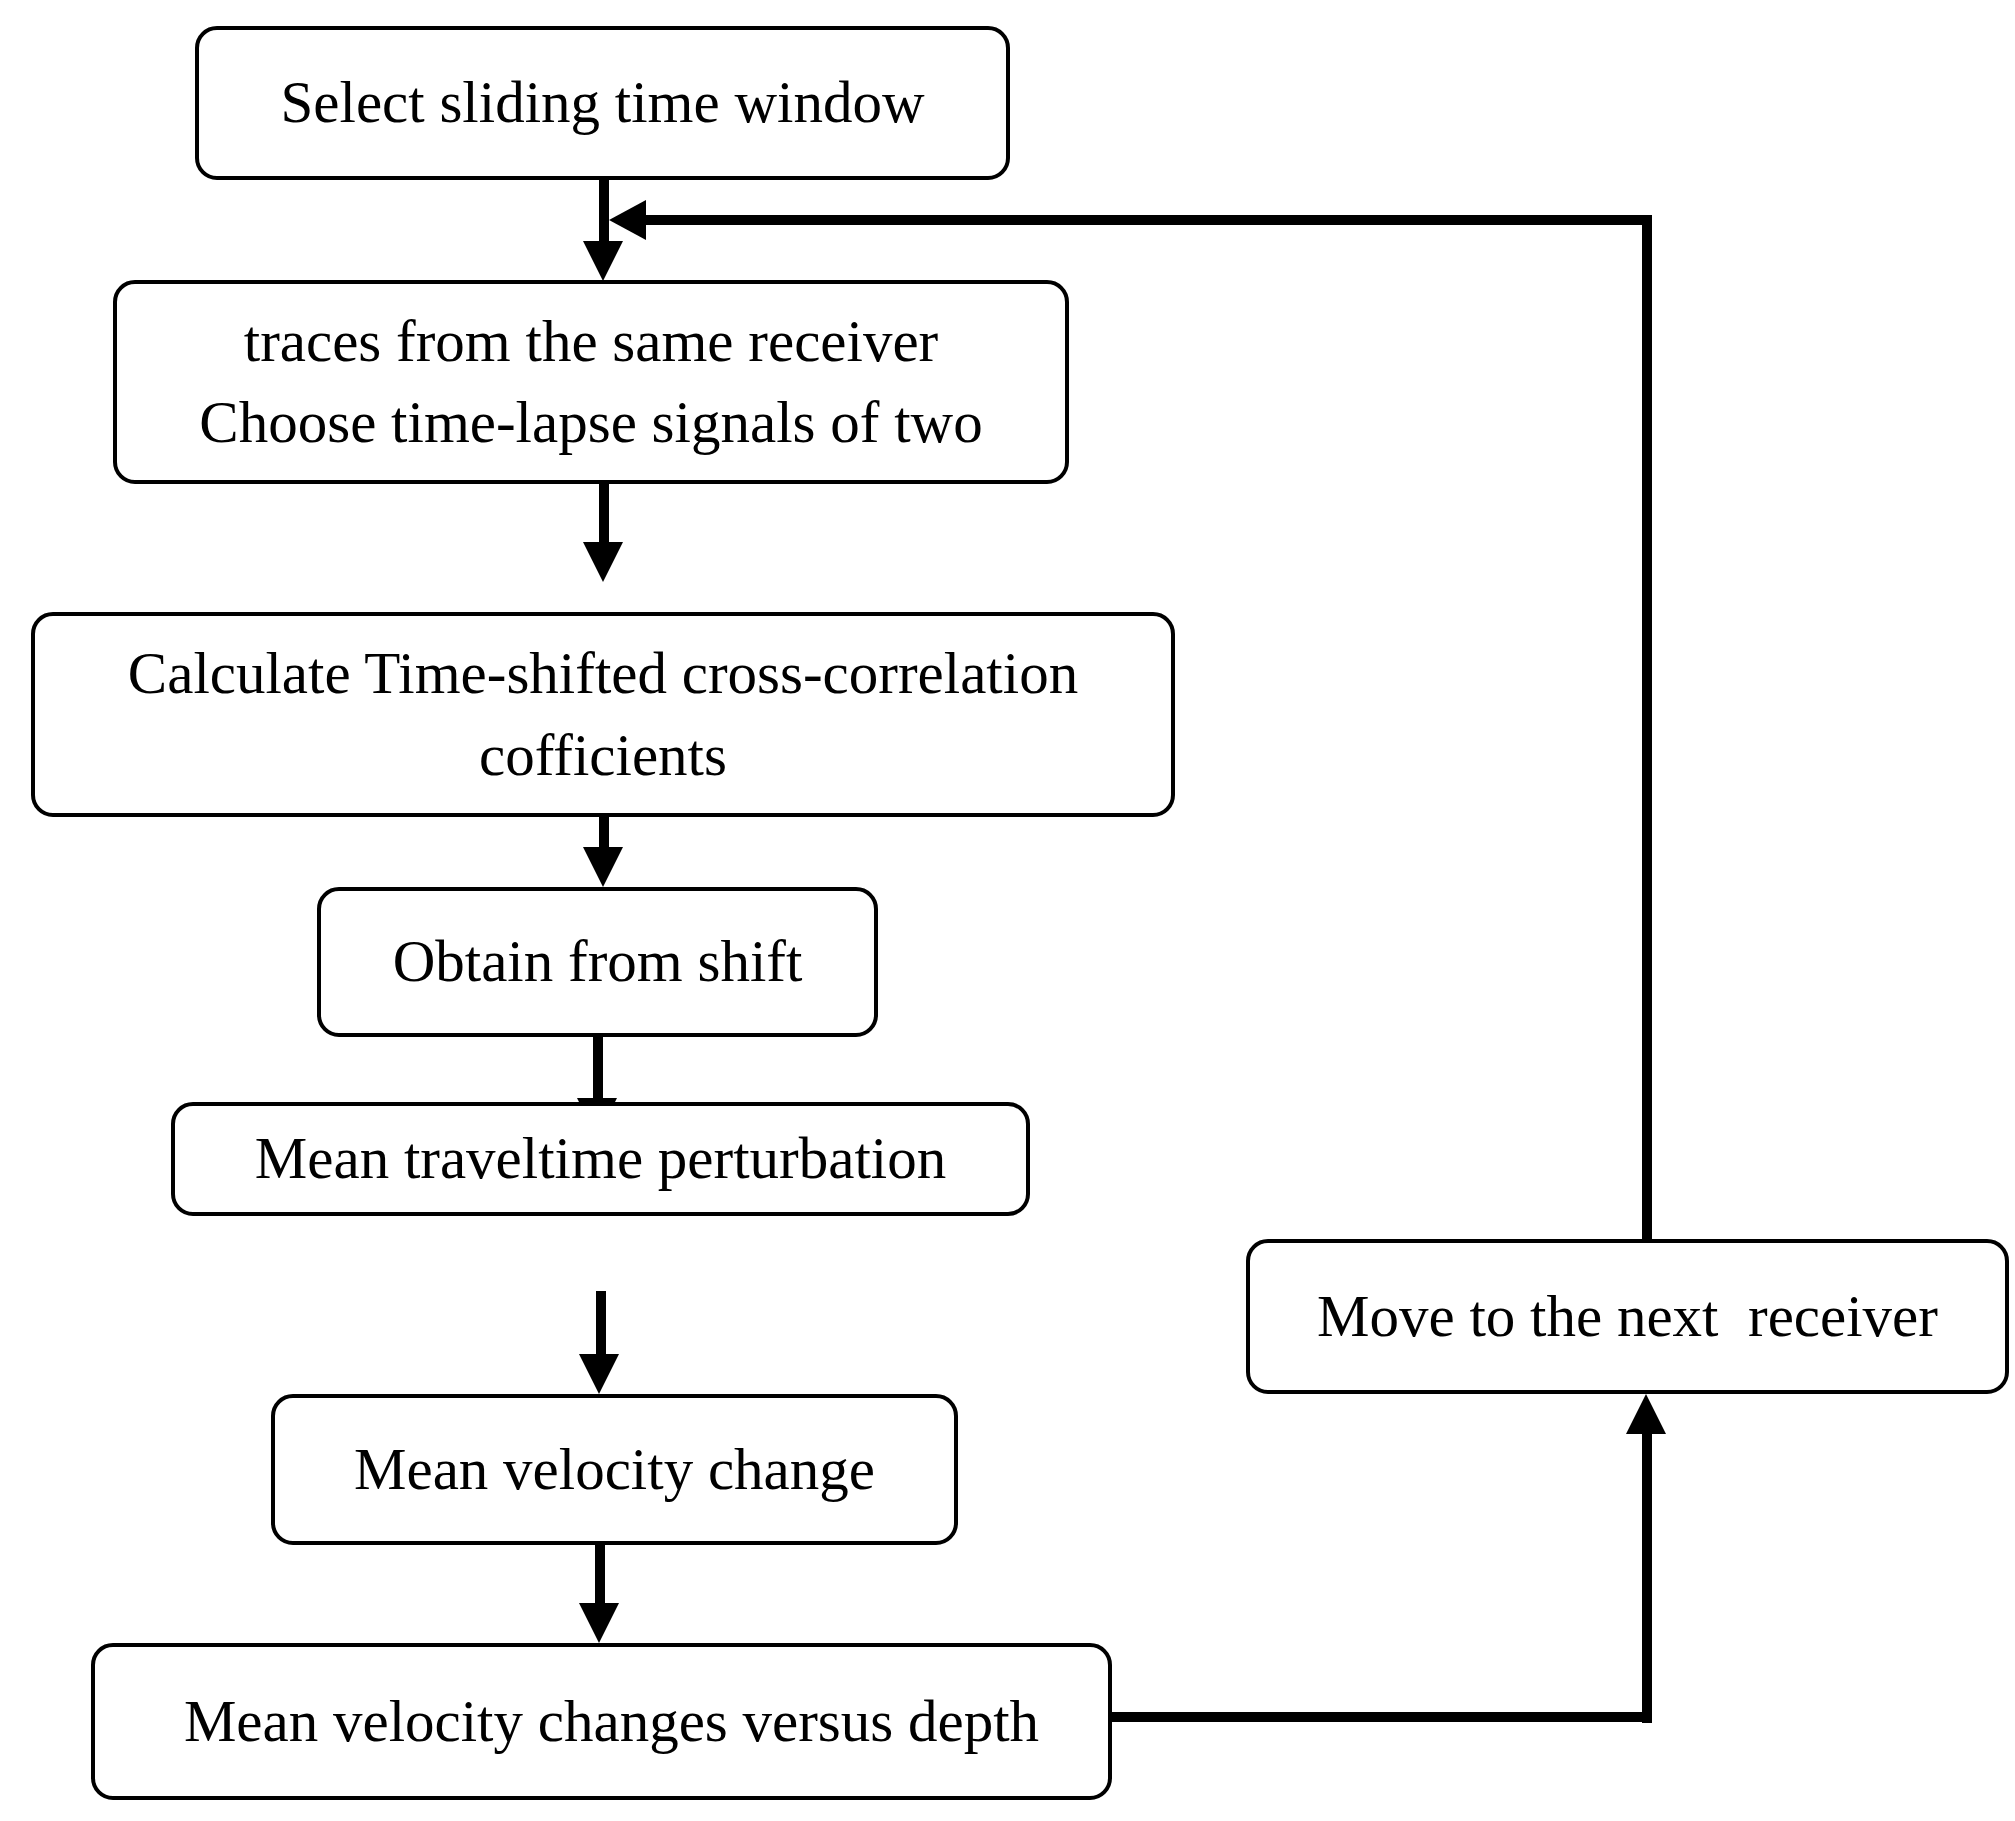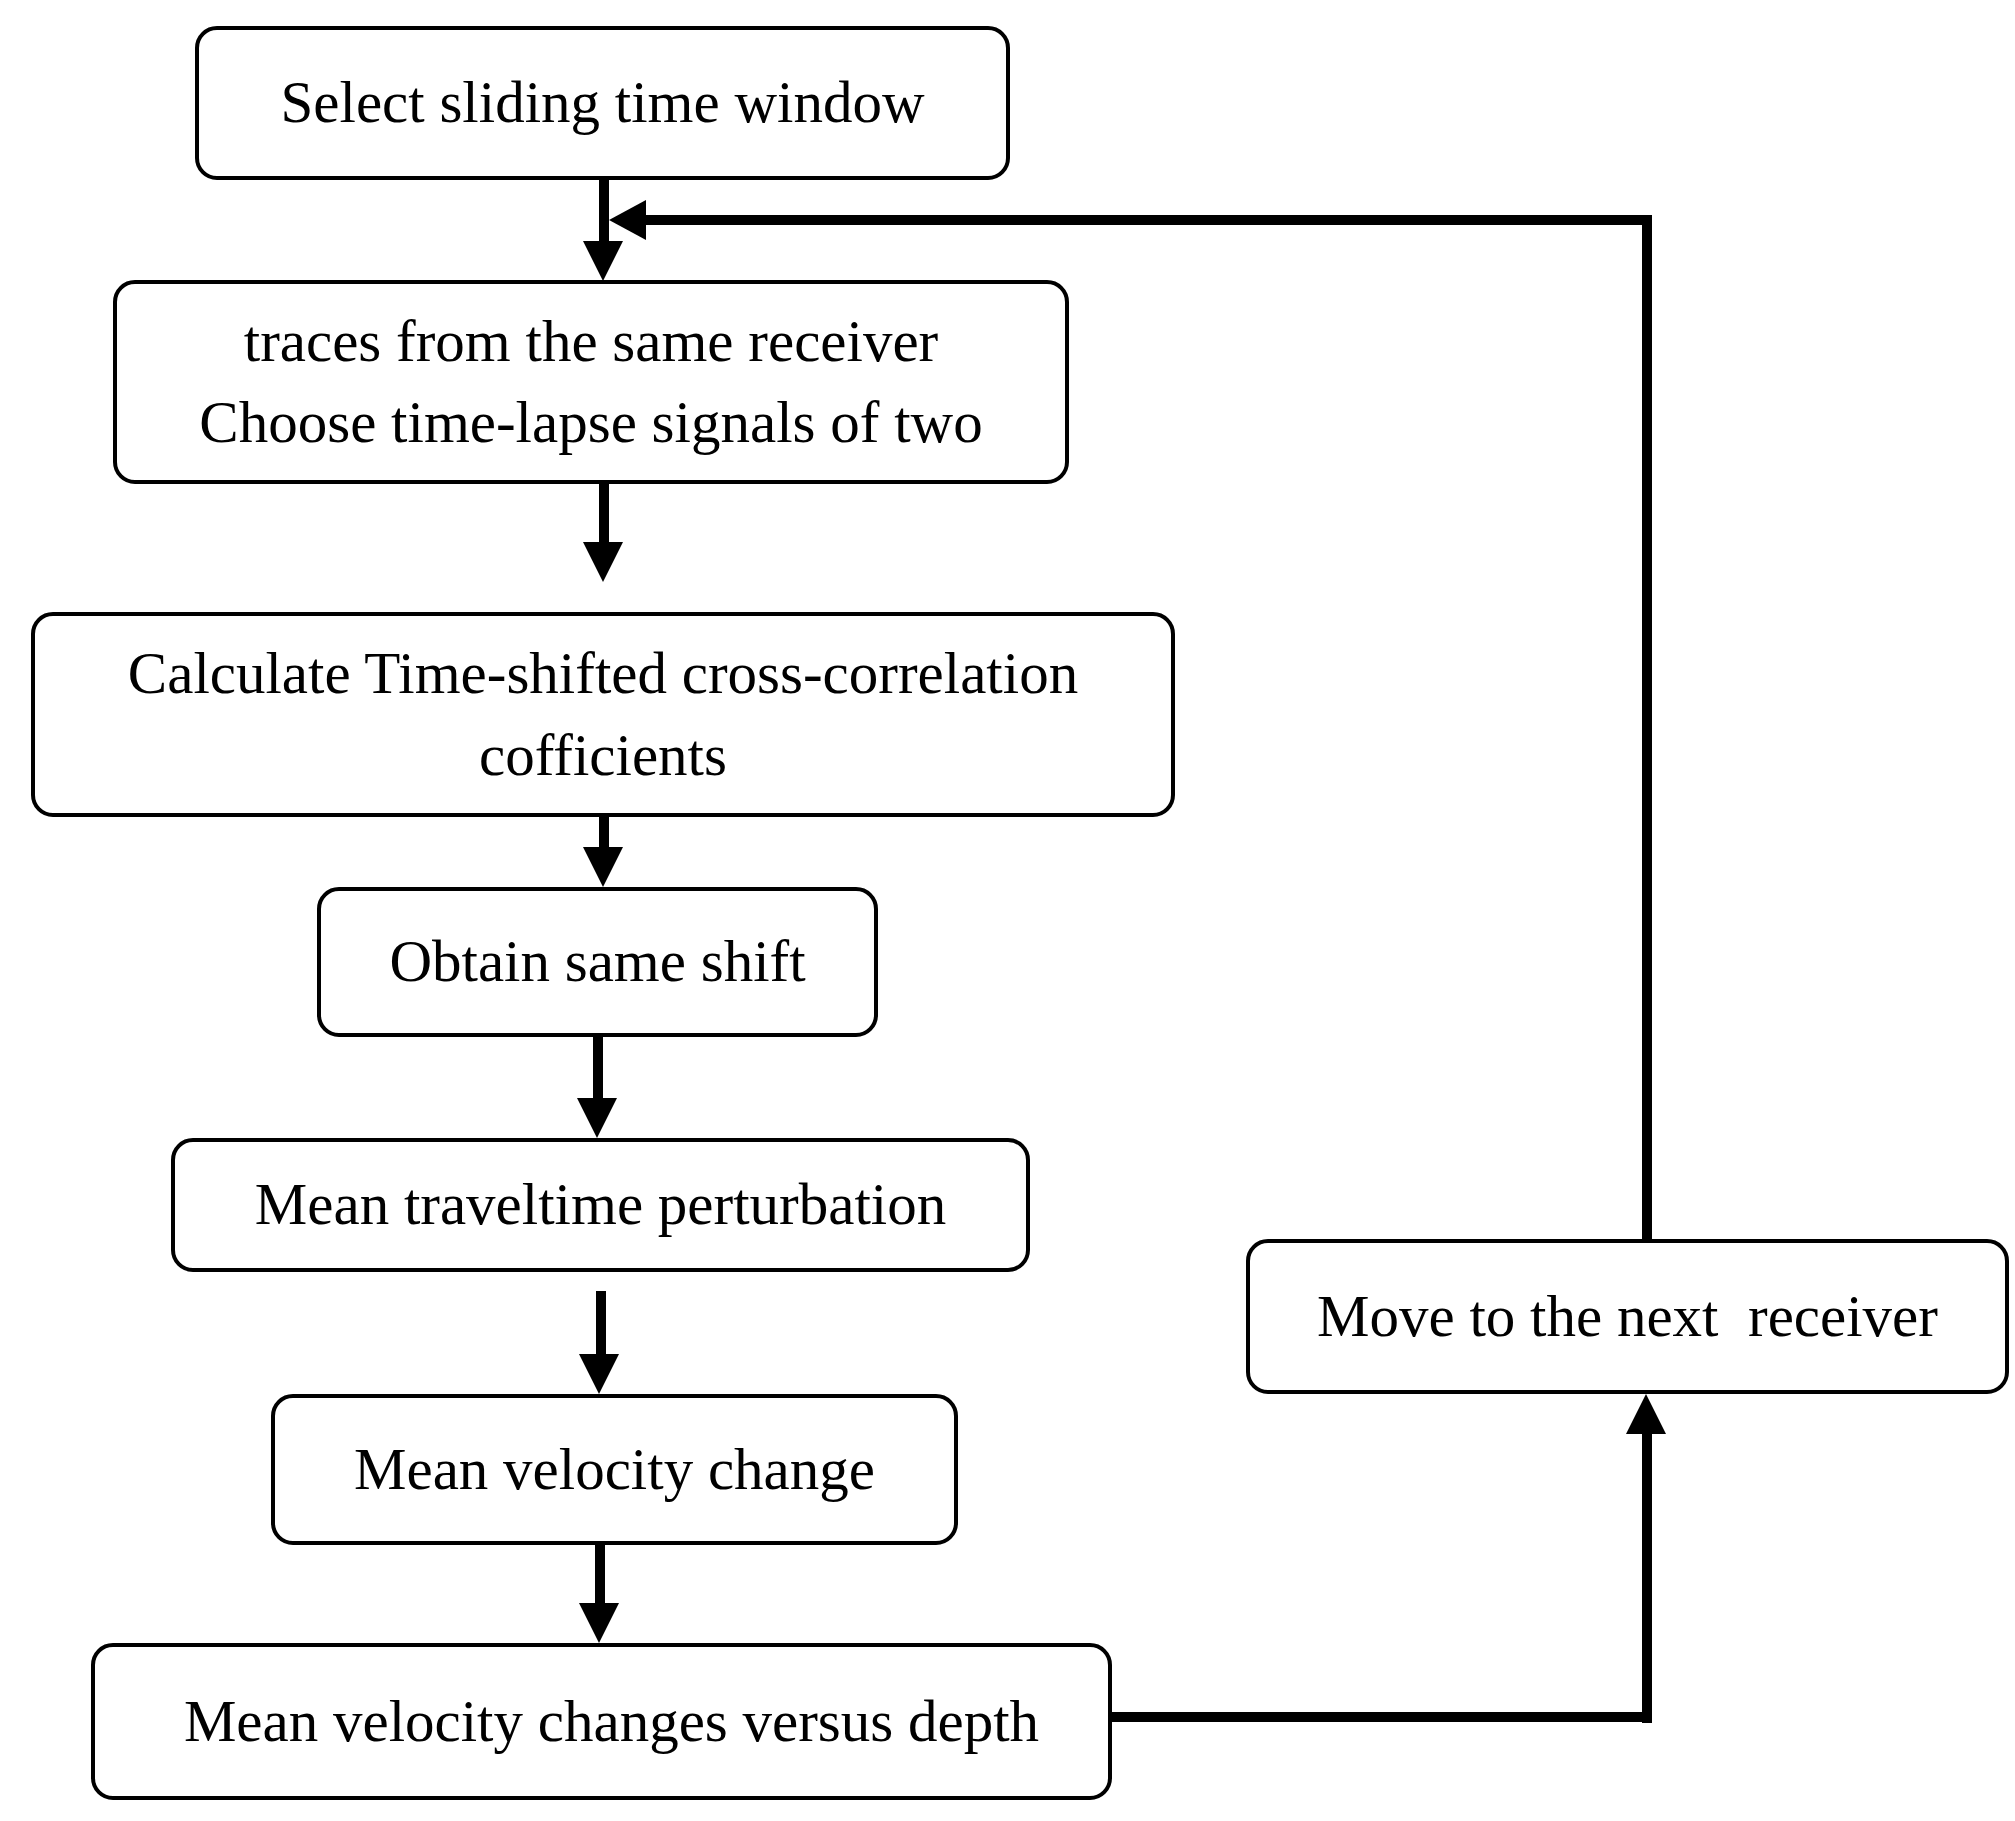--- a/index.html
+++ b/index.html
@@ -77,24 +77,24 @@
     <div class="line">traces from the same receiver</div>
     <div class="line">Choose time-lapse signals of two</div>
   </div>
 
   <div class="node" style="left:31px; top:612px; width:1144px; height:205px;">
     <div class="line">Calculate Time-shifted cross-correlation</div>
     <div class="line">cofficients</div>
   </div>
 
   <div class="node" style="left:317px; top:887px; width:561px; height:150px;">
-    <div class="line">Obtain same shift</div>
+    <div class="line">Obtain from shift</div>
   </div>
 
-  <div class="node" style="left:171px; top:1138px; width:859px; height:134px;">
+  <div class="node" style="left:171px; top:1102px; width:859px; height:114px;">
     <div class="line">Mean traveltime perturbation</div>
   </div>
 
   <div class="node" style="left:255px; top:1394px; width:687px; height:151px;margin-left:16px;">
     <div class="line">Mean velocity change</div>
   </div>
 
   <div class="node" style="left:91px; top:1643px; width:1021px; height:157px;padding-left:20px;">
     <div class="line">Mean velocity changes versus depth</div>
   </div>

